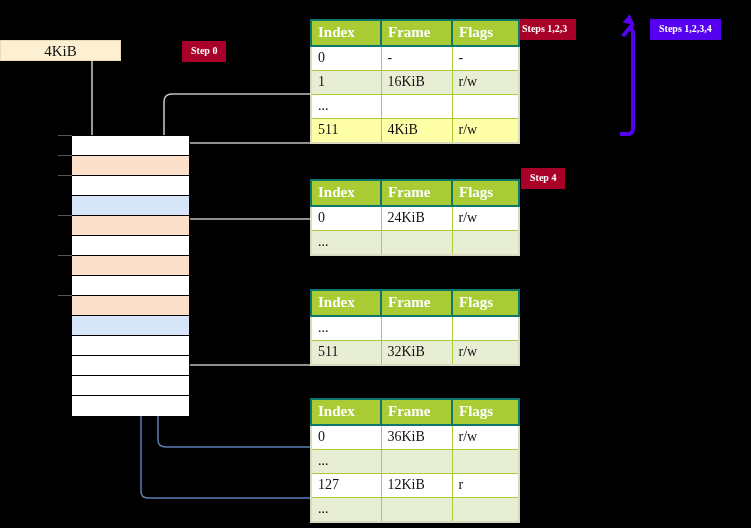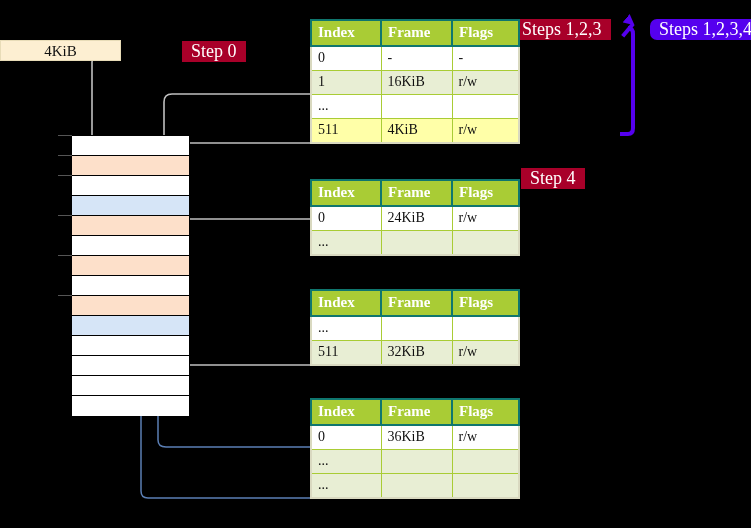--- a/index.html
+++ b/index.html
@@ -34,28 +34,29 @@
     text-align: center;
     line-height: 21px;
     height: 21px;
     box-sizing: border-box;
   }
 
   
   .badge {
     position: absolute;
     color: #ffffff;
-    font-size: 18px;
+    font-size: 10px;
     padding: 2px 9px 3px 9px;
     line-height: 16px;
     white-space: nowrap;
     box-sizing: border-box;
+    font-weight: bold;
   }
   .badge-red { background: #a80029; }
-  .badge-blue { background: #5500ee; border-radius: 7px; }
+  .badge-blue { background: #5500ee; }
 
   
   #memgrid {
     position: absolute;
     left: 71px;
     top: 135px;
     width: 119px;
     height: 280px;
     border: 1px solid #000000;
     box-sizing: border-box;
@@ -296,20 +297,25 @@
       <tr>
         <td>0</td>
         <td>36KiB</td>
         <td>r/w</td>
       </tr>
       <tr class="alt">
         <td>...</td>
         <td></td>
         <td></td>
       </tr>
+      <tr>
+        <td>127</td>
+        <td>12KiB</td>
+        <td>r</td>
+      </tr>
       <tr class="alt">
         <td>...</td>
         <td></td>
         <td></td>
       </tr>
     </tbody>
   </table>
 
 </div>
 

